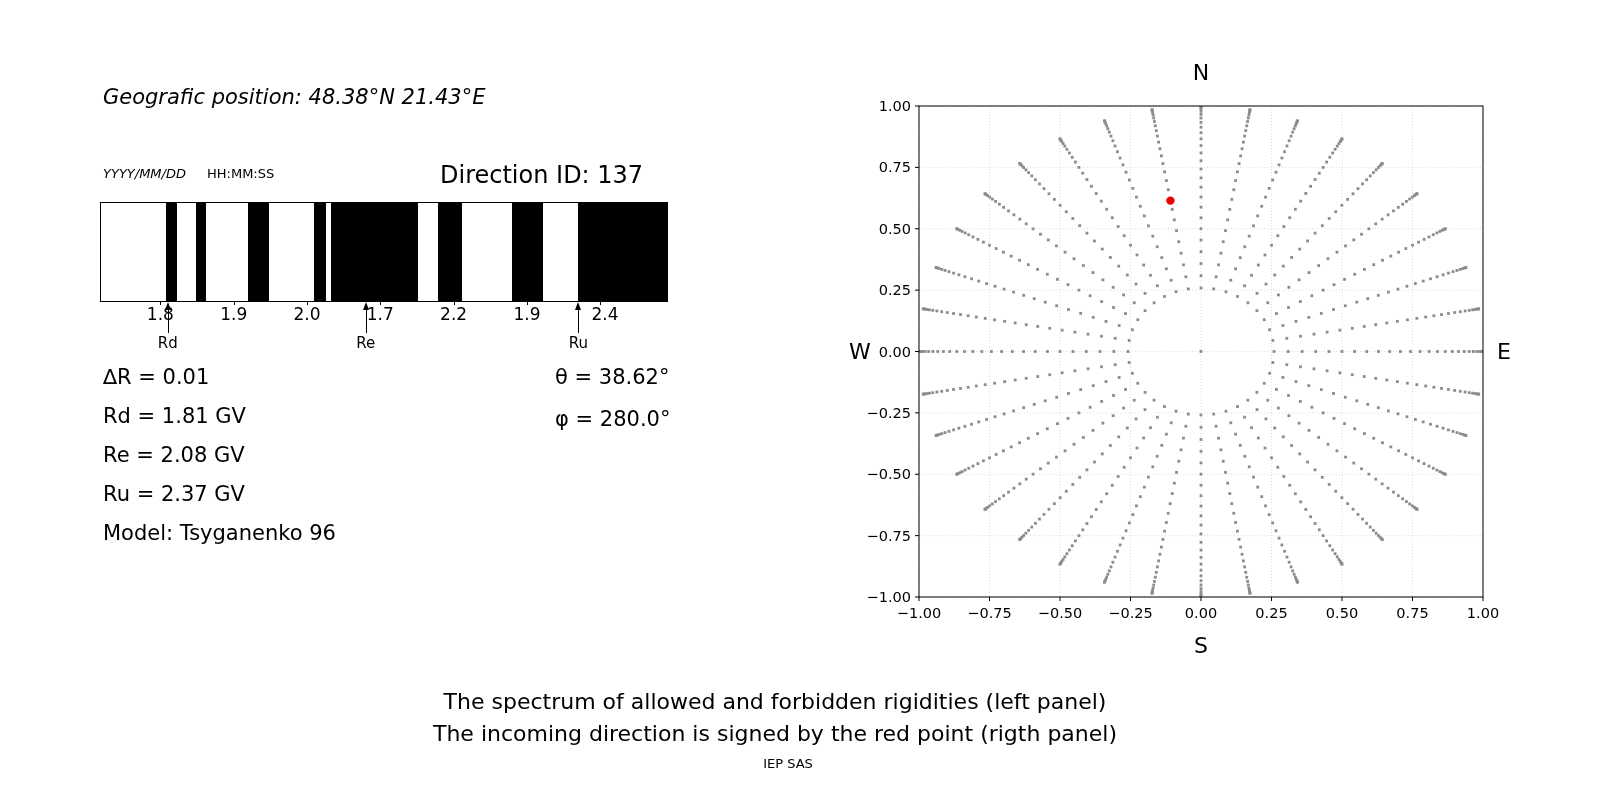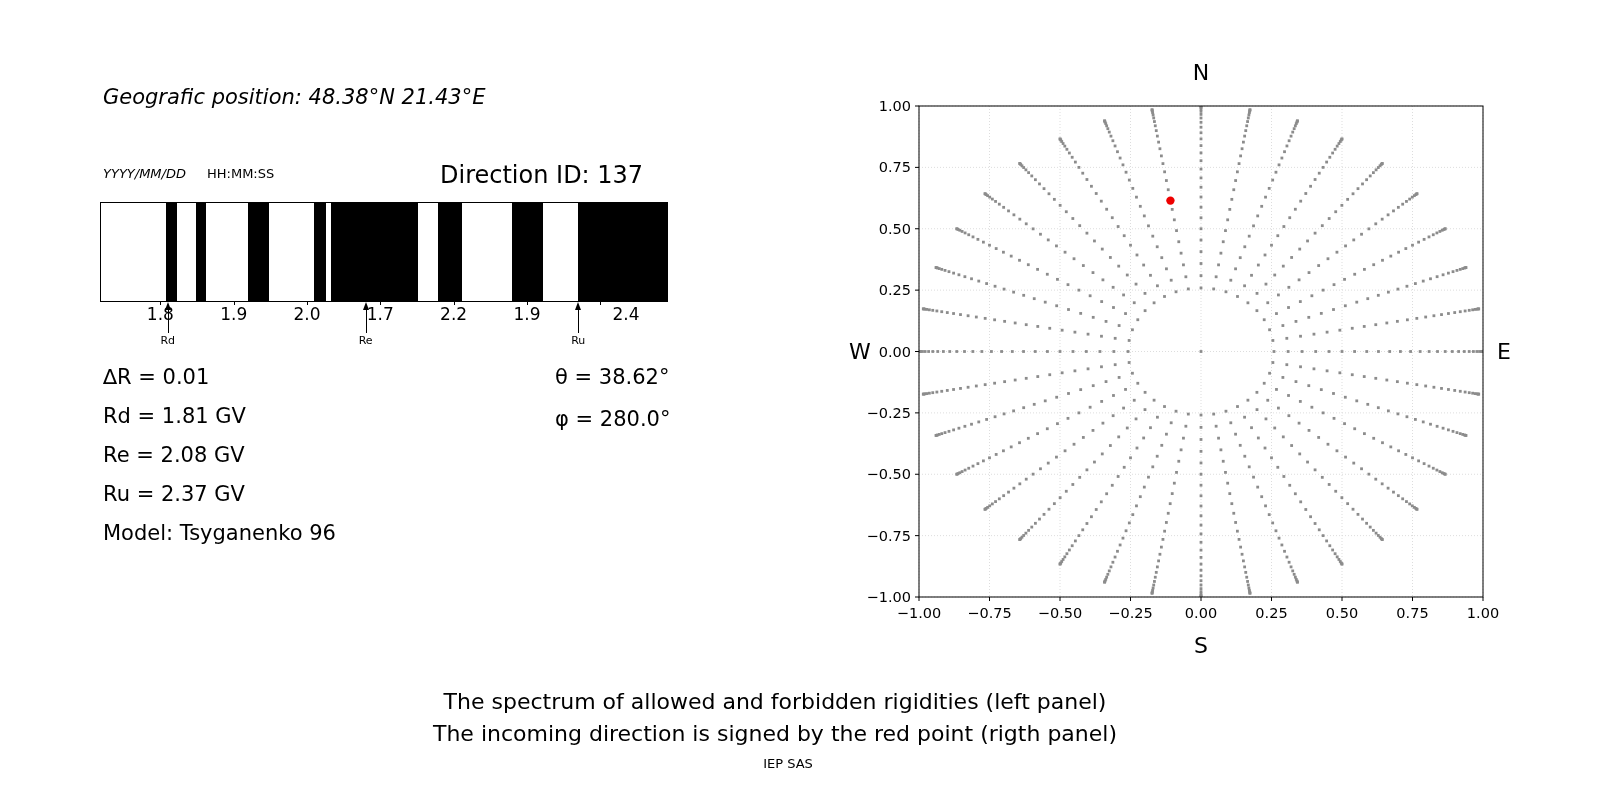--- a/index.html
+++ b/index.html
@@ -13,21 +13,21 @@
   .credit{font-size:13px;text-align:center;}
   #barcode-box{position:absolute;left:100px;top:202px;width:566px;height:98px;
                border:1px solid #000;background:#fff;}
   .bc-bar{position:absolute;top:0;height:100%;background:#000;}
   .bc-tick{position:absolute;width:1px;height:4px;background:#000;top:301px;}
   .bc-ticklabel{position:absolute;top:304px;font-size:17px;transform:translateX(-50%);white-space:nowrap;}
   .arrow-shaft{position:absolute;width:1px;height:24px;background:#000;top:309px;}
   .arrow-head{position:absolute;width:0;height:0;top:302px;
               border-left:3.5px solid transparent;border-right:3.5px solid transparent;
               border-bottom:8px solid #000;}
-  .arrow-label{position:absolute;top:334px;font-size:11px;transform:translateX(-50%);}
+  .arrow-label{position:absolute;top:334px;font-size:15px;transform:translateX(-50%);}
   .inforow{position:absolute;font-size:21px;white-space:nowrap;}
   svg text{font-family:"DejaVu Sans","Liberation Sans",sans-serif;}
 </style>
 </head>
 <body>
 
 <div class="page">
 
   <div class="abs t16" style="left:103px;top:85px;font-style:italic;">Geografic position: 48.38°N 21.43°E</div>
   <div class="abs t-small" style="left:103px;top:166px;font-style:italic;">YYYY/MM/DD</div>
@@ -51,21 +51,21 @@
       <div class="bc-ticklabel" style="left: 233.702px;">1.9</div>
       <div class="bc-tick" style="left: 307.018px;"></div>
       <div class="bc-ticklabel" style="left: 307.018px;">2.0</div>
       <div class="bc-tick" style="left: 380.334px;"></div>
       <div class="bc-ticklabel" style="left: 380.334px;">1.7</div>
       <div class="bc-tick" style="left: 453.65px;"></div>
       <div class="bc-ticklabel" style="left: 453.65px;">2.2</div>
       <div class="bc-tick" style="left: 526.966px;"></div>
       <div class="bc-ticklabel" style="left: 526.966px;">1.9</div>
       <div class="bc-tick" style="left: 600.282px;"></div>
-      <div class="bc-ticklabel" style="left: 626px; text-align: center;">2.4</div>
+      <div class="bc-ticklabel" style="left: 605px; text-align: center;">2.4</div>
       <div class="arrow-shaft" style="left: 167.718px;"></div>
       <div class="arrow-head" style="left: 164.718px;"></div>
       <div class="arrow-label" style="left: 167.718px;">Rd</div>
       <div class="arrow-shaft" style="left: 365.671px;"></div>
       <div class="arrow-head" style="left: 362.671px;"></div>
       <div class="arrow-label" style="left: 365.671px;">Re</div>
       <div class="arrow-shaft" style="left: 578.288px;"></div>
       <div class="arrow-head" style="left: 575.288px;"></div>
       <div class="arrow-label" style="left: 578.288px;">Ru</div>
     </div>

